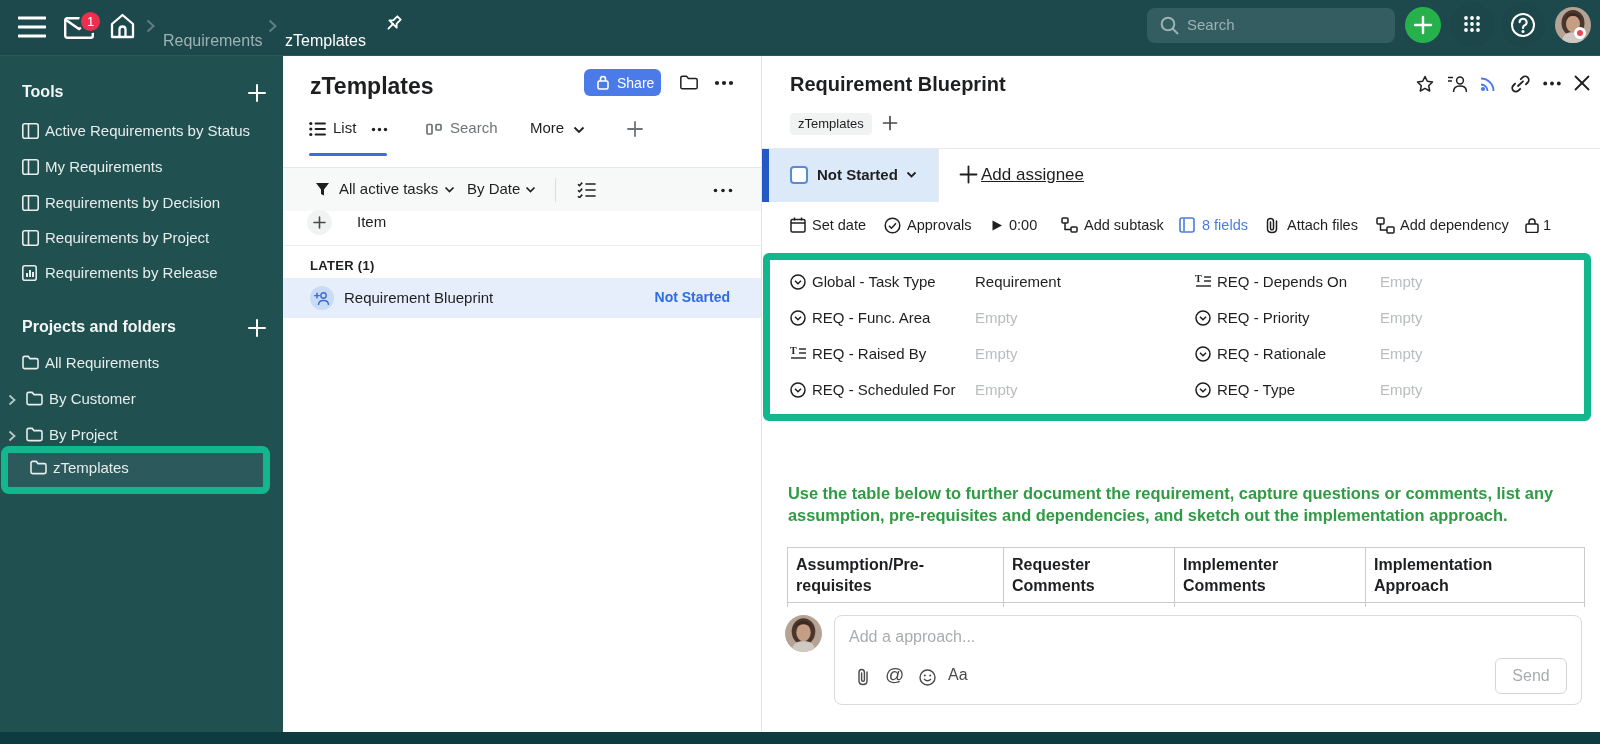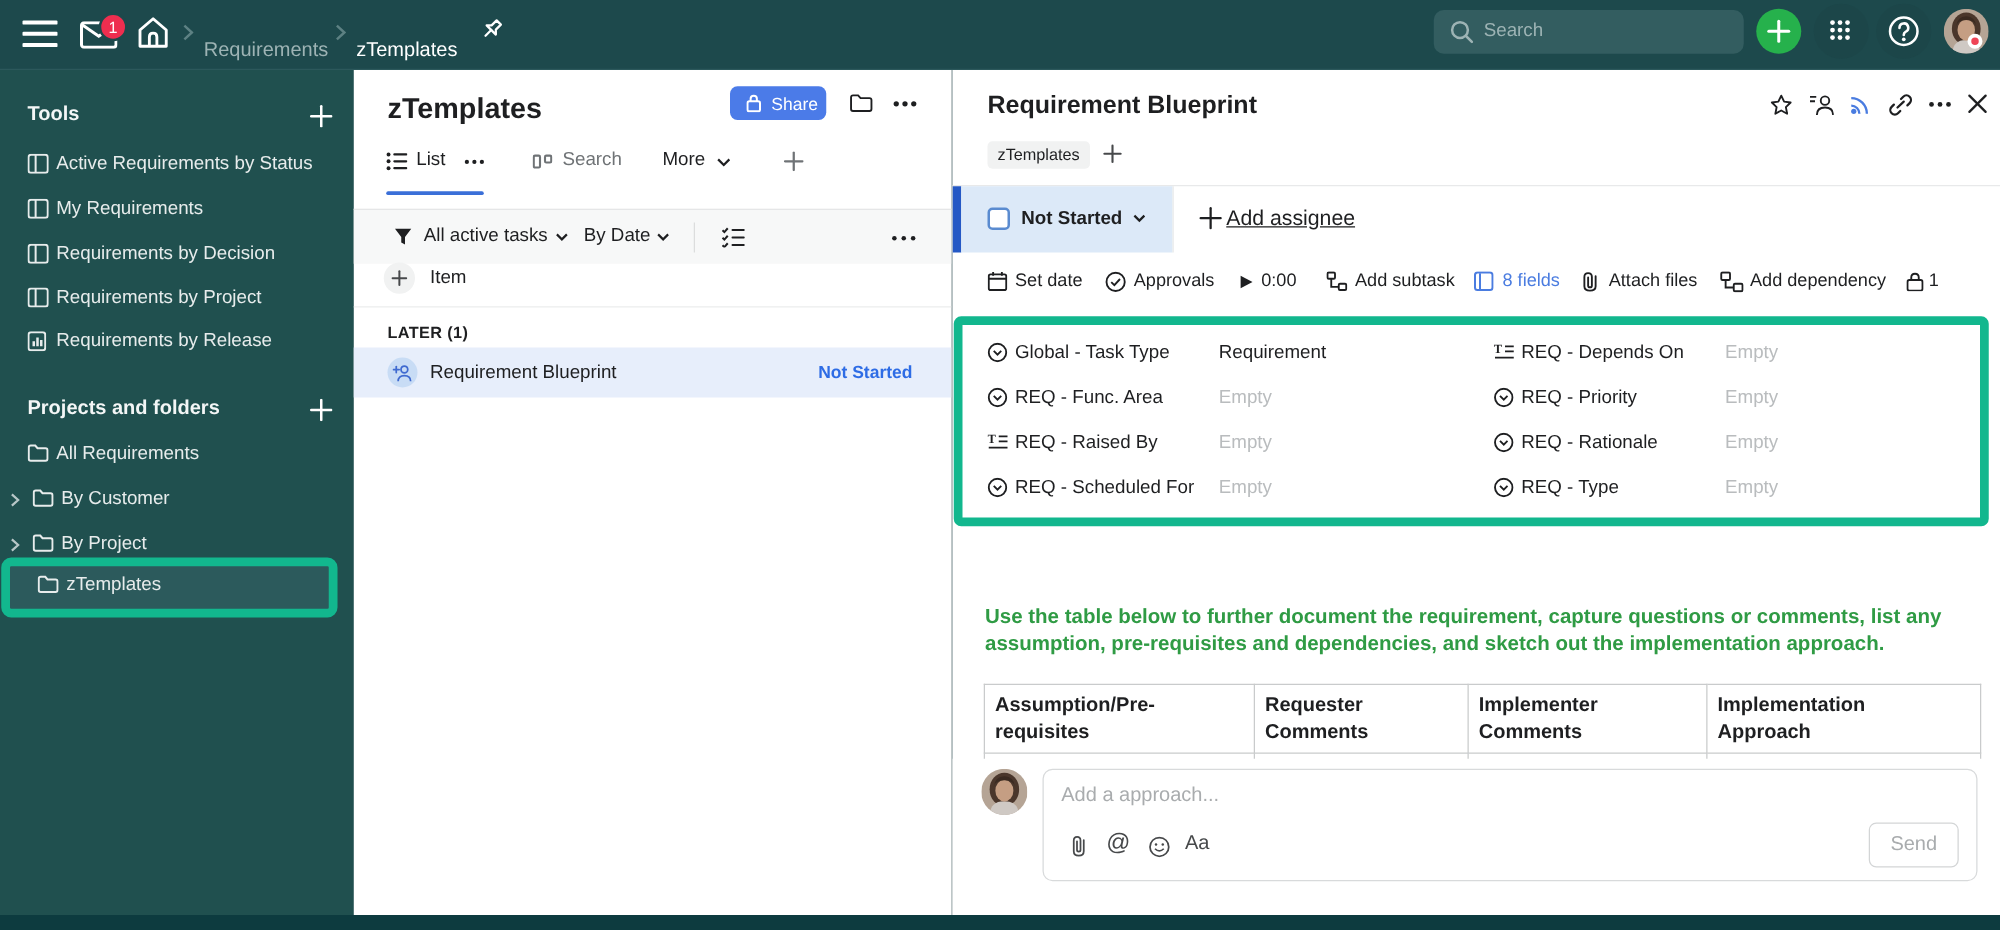--- a/index.html
+++ b/index.html
@@ -38,21 +38,21 @@
 .sharebtn { position:absolute; left:301px; top:13px; width:77px; height:27px; background:#4b7be8; border-radius:6px; color:#fff; font-size:14px; }
 .sharebtn span { position:absolute; left:33px; top:6px; }
 .sharebtn svg { position:absolute; left:13px; top:6px; }
 .mid-folder { position:absolute; left:396px; top:19px; }
 .mid-dots { position:absolute; left:431px; top:24px; }
 .tabs { position:absolute; left:0; top:60px; width:478px; height:40px; font-size:15px; color:#1e1f21; }
 .tab-underline { position:absolute; left:26px; top:97px; width:78px; height:3px; background:#3a6fd8; border-radius:2px; }
 .filterbar { position:absolute; left:0; top:99px; width:478px; height:44px; border-top:1px solid #e5e6e7; background:#f7f8f8; font-size:15px; color:#1e1f21;margin-top:12px; }
 .itemrow { position:absolute; left:0; top:143px; width:478px; height:47px; border-bottom:1px solid #eceded; font-size:15px; color:#1e1f21; }
 .itemrow .pluscirc { position:absolute; left:24px; top:11px; width:25px; height:25px; border-radius:50%; background:#f1f2f2; }
-.itemrow .txt { position:absolute; left:61px; top:14px; }
+.itemrow .txt { position:absolute; left:74px; top:14px; }
 .later { position:absolute; left:27px; top:202px; font-size:13px; font-weight:bold; color:#1e1f21; letter-spacing:0.3px;text-align:center; }
 .taskrow { position:absolute; left:0; top:222px; width:478px; height:40px; background:#e7eefb; }
 .taskrow .av { position:absolute; left:27px; top:8px; width:24px; height:24px; border-radius:50%; background:#c8dcf5; }
 .taskrow .txt { position:absolute; left:61px; top:11px; font-size:15px; color:#1e1f21; }
 .taskrow .status { position:absolute; right:31px; top:11px; font-size:14px; font-weight:bold; color:#2e6ce5; }
 
 
 .d-title { position:absolute; left:28px; top:17px; font-size:20px; font-weight:bold; color:#1e1f21; }
 .d-chip { position:absolute; left:28px; top:57px; height:22px; background:#f1f2f2; border-radius:4px; font-size:13px; color:#1e1f21; padding:3px 8px; }
 .d-chip-plus { position:absolute; left:120px; top:59px; }

